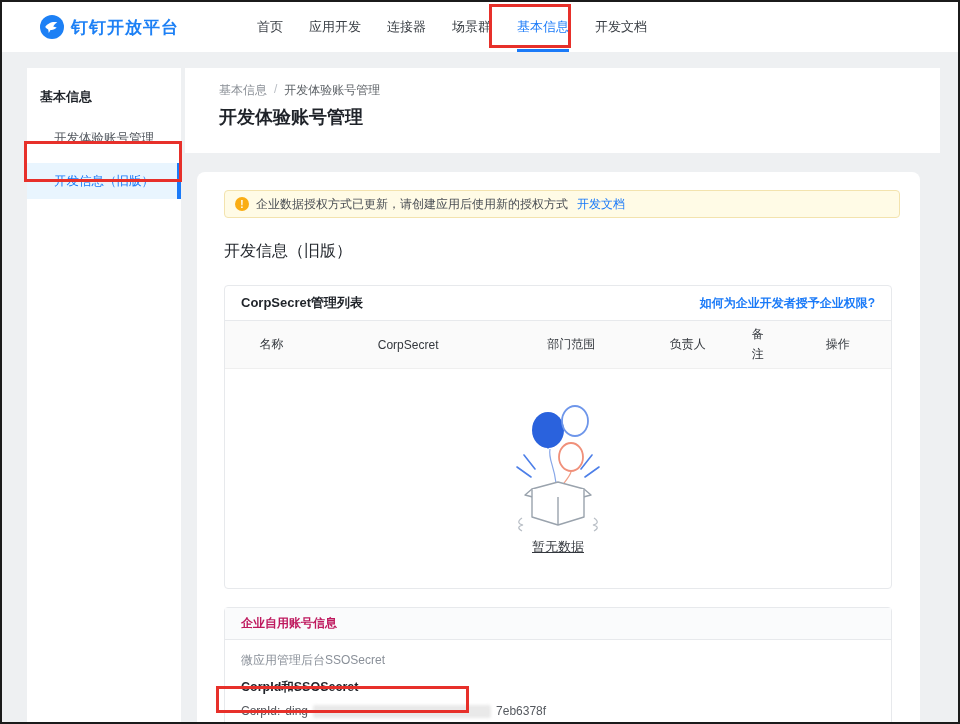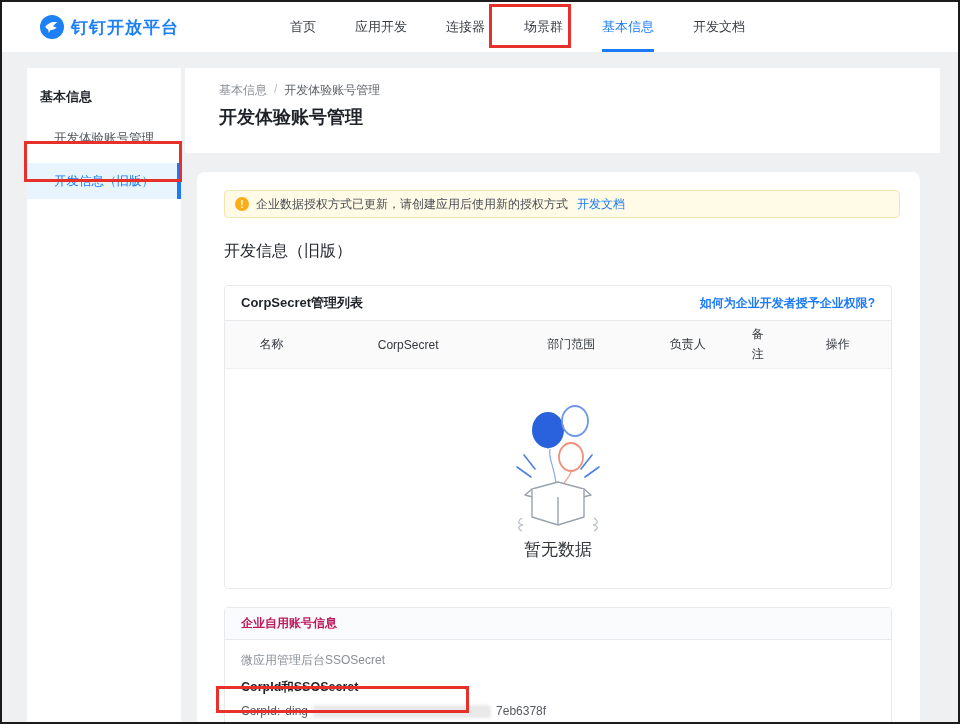--- a/index.html
+++ b/index.html
@@ -6,21 +6,21 @@
   html,body { width:960px; height:724px; }
   body { font-family:"Liberation Sans","DejaVu Sans",sans-serif; }
   .page { position:relative; width:960px; height:724px; background:#eef0f2;
           border:2px solid #1b1b1b; overflow:hidden;padding-left:24px; }
 
   
   .topbar { position:absolute; left:0; top:0; width:956px; height:50px; background:#fff; }
   .logo { position:absolute; left:38px; top:0; height:50px; display:flex; align-items:center; gap:7px; }
   .logo-icon { width:24px; height:24px; display:block; }
   .logo-text { font-size:17px; font-weight:bold; color:#1d80f5; letter-spacing:1px; }
-  .topnav { position:absolute; left:255px; top:0; height:50px; display:flex; gap:39px;margin-left:33px; }
+  .topnav { position:absolute; left:255px; top:0; height:50px; display:flex; gap:26px; }
   .nav-item { display:flex; align-items:center; font-size:13px; color:#3a3f45; cursor:pointer;
               border-bottom:3px solid transparent; padding-top:3px; }
   .nav-item.active { color:#1a7af8; border-bottom-color:#1a7af8; }
   .top-right { position:absolute; right:30px; top:0; height:50px; display:flex; align-items:center; gap:12px; }
   .org-name, .logout { font-size:13px; color:#3a3f45; }
   .sep { color:#d4d7dc; font-size:13px; }
   .avatar-wrap { position:relative; width:30px; height:38px; margin-top:6px; }
   .avatar { width:30px; height:30px; border-radius:50%;
             background:radial-gradient(circle at 38% 32%, #d8b98a 0%, #a3805a 45%, #6b4f35 80%, #4e3a27 100%);
             border:1px solid #e2e2e2; }
@@ -69,21 +69,21 @@
 
   .thead { height:48px; background:#fafafa; border-bottom:1px solid #efefef;
            display:flex; align-items:center; font-size:12px; color:#33373d; }
   .th { text-align:center; }
   .th-name{ width:14%; } .th-secret{ width:27%; } .th-dept{ width:22%; }
   .th-owner{ width:13%; } .th-remark{ width:8%; } .th-action{ width:16%; }
   .th-remark span { display:inline-block; width:14px; line-height:1.6; word-break:break-all; }
 
   .empty { display:flex; flex-direction:column; align-items:center; padding-top:28px; }
   .empty svg { width:120px; height:135px; }
-  .empty-text { margin-top:6px; font-size:17px; color:#33373d; }
+  .empty-text { margin-top:6px; font-size:13px; color:#33373d;text-decoration:underline; }
 
   .card2 { margin-top:18px; min-height:132px; }
   .card2-head { height:32px; background:#fafbfc; border-bottom:1px solid #e7e9ec;
                 display:flex; align-items:center; padding:0 16px; }
   .card2-title { font-size:12px; font-weight:bold; color:#be185d; }
   .card2-body { padding:12px 16px 8px 16px; }
   .sso-subtitle { font-size:12px; color:#8a9099; }
   .sso-subhead { margin-top:10px; font-size:12.5px; font-weight:bold; color:#1f2329; }
   .kv-row { margin-top:8px; font-size:12px; color:#55595f; display:flex; align-items:center; gap:5px; }
   .redacted { display:inline-block; width:178px; height:13px; background:#e9e9e9;

